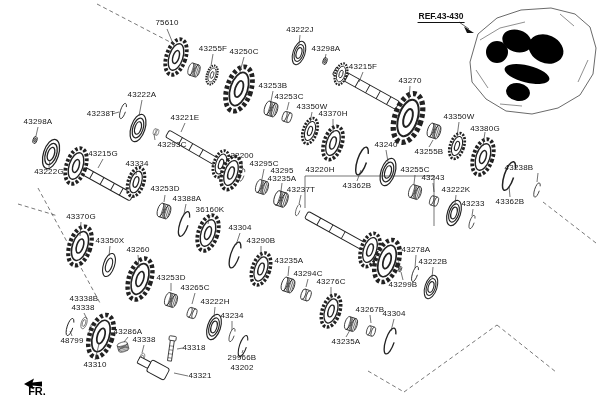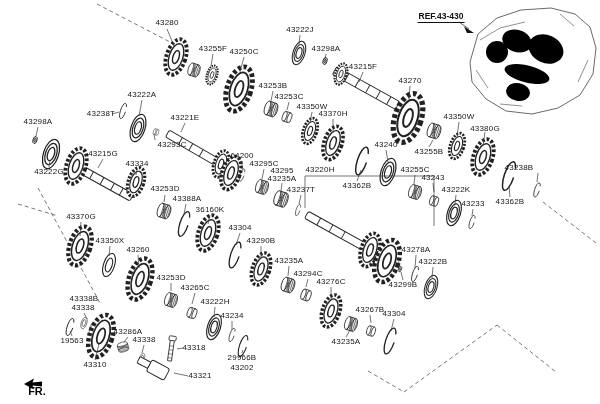--- a/index.html
+++ b/index.html
@@ -190,42 +190,42 @@
     M171,283 L171,291 M195,293 L192,304 M215,307 L214,317 M232,321 L232,330 M242,353 L243,350
     M84,313 L87,319 M72,336 L70,331 M128,337 L124,342 M144,345 L142,353 M95,360 L99,344
     M183,348 L177,349 M188,376 L174,373 M346,337 L350,330 M370,315 L371,323 M394,319 L391,331
     M416,255 L415,268 M433,267 L432,278 M403,280 L401,272"></path>
 
   <path class="ld" d="M305,176 L434,176 M305,176 L305,208 M434,176 L434,226"></path>
 
   <polygon fill="#000" points="24,384 34,378.5 32.5,382.5 42,381.5 42,386.5 32.5,385.5 34,389.5"></polygon>
 </svg>
 
-<div class="lbl" style="left:167px;top:23px">43280</div>
+<div class="lbl" style="left:167px;top:23px">75610</div>
 <div class="lbl" style="left:213px;top:49px">43255F</div>
 <div class="lbl" style="left:244px;top:52px">43250C</div>
 <div class="lbl" style="left:300px;top:30px">43222J</div>
 <div class="lbl" style="left:326px;top:49px">43298A</div>
 <div class="lbl" style="left:363px;top:67px">43215F</div>
 <div class="lbl" style="left:410px;top:81px">43270</div>
 <div class="lbl" style="left:142px;top:95px">43222A</div>
 <div class="lbl" style="left:101px;top:114px">43238T</div>
 <div class="lbl" style="left:38px;top:122px">43298A</div>
 <div class="lbl" style="left:185px;top:118px">43221E</div>
 <div class="lbl" style="left:172px;top:145px">43293C</div>
 <div class="lbl" style="left:103px;top:154px">43215G</div>
 <div class="lbl" style="left:137px;top:164px">43334</div>
 <div class="lbl" style="left:49px;top:172px">43222G</div>
 <div class="lbl" style="left:273px;top:86px">43253B</div>
 <div class="lbl" style="left:289px;top:97px">43253C</div>
 <div class="lbl" style="left:312px;top:107px">43350W</div>
 <div class="lbl" style="left:333px;top:114px">43370H</div>
 <div class="lbl" style="left:459px;top:117px">43350W</div>
 <div class="lbl" style="left:485px;top:129px">43380G</div>
-<div class="lbl" style="left:242px;top:156px">64200</div>
+<div class="lbl" style="left:242px;top:156px">32200</div>
 <div class="lbl" style="left:264px;top:164px">43295C</div>
 <div class="lbl" style="left:282px;top:171px">43295</div>
 <div class="lbl" style="left:282px;top:179px">43235A</div>
 <div class="lbl" style="left:386px;top:145px">43240</div>
 <div class="lbl" style="left:429px;top:152px">43255B</div>
 <div class="lbl" style="left:357px;top:186px">43362B</div>
 <div class="lbl" style="left:320px;top:170px">43220H</div>
 <div class="lbl" style="left:301px;top:190px">43237T</div>
 <div class="lbl" style="left:415px;top:170px">43255C</div>
 <div class="lbl" style="left:433px;top:178px">43243</div>
@@ -245,21 +245,21 @@
 <div class="lbl" style="left:308px;top:274px">43294C</div>
 <div class="lbl" style="left:331px;top:282px">43276C</div>
 <div class="lbl" style="left:171px;top:278px">43253D</div>
 <div class="lbl" style="left:195px;top:288px">43265C</div>
 <div class="lbl" style="left:215px;top:302px">43222H</div>
 <div class="lbl" style="left:232px;top:316px">43234</div>
 <div class="lbl" style="left:242px;top:358px">29966B</div>
 <div class="lbl" style="left:242px;top:368px">43202</div>
 <div class="lbl" style="left:84px;top:299px">43338B</div>
 <div class="lbl" style="left:83px;top:308px">43338</div>
-<div class="lbl" style="left:72px;top:341px">19563</div>
+<div class="lbl" style="left:72px;top:341px">48799</div>
 <div class="lbl" style="left:128px;top:332px">43286A</div>
 <div class="lbl" style="left:144px;top:340px">43338</div>
 <div class="lbl" style="left:95px;top:365px">43310</div>
 <div class="lbl" style="left:194px;top:348px">43318</div>
 <div class="lbl" style="left:200px;top:376px">43321</div>
 <div class="lbl" style="left:346px;top:342px">43235A</div>
 <div class="lbl" style="left:370px;top:310px">43267B</div>
 <div class="lbl" style="left:394px;top:314px">43304</div>
 <div class="lbl" style="left:416px;top:250px">43278A</div>
 <div class="lbl" style="left:433px;top:262px">43222B</div>

